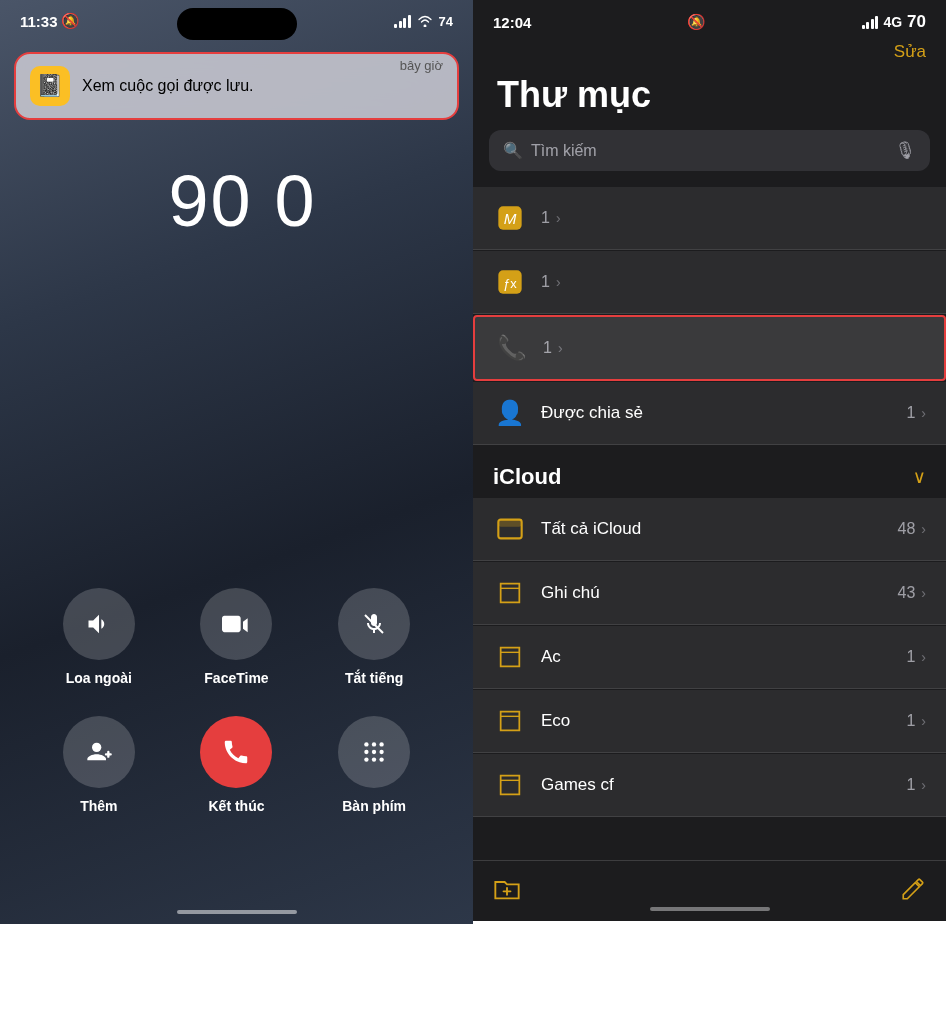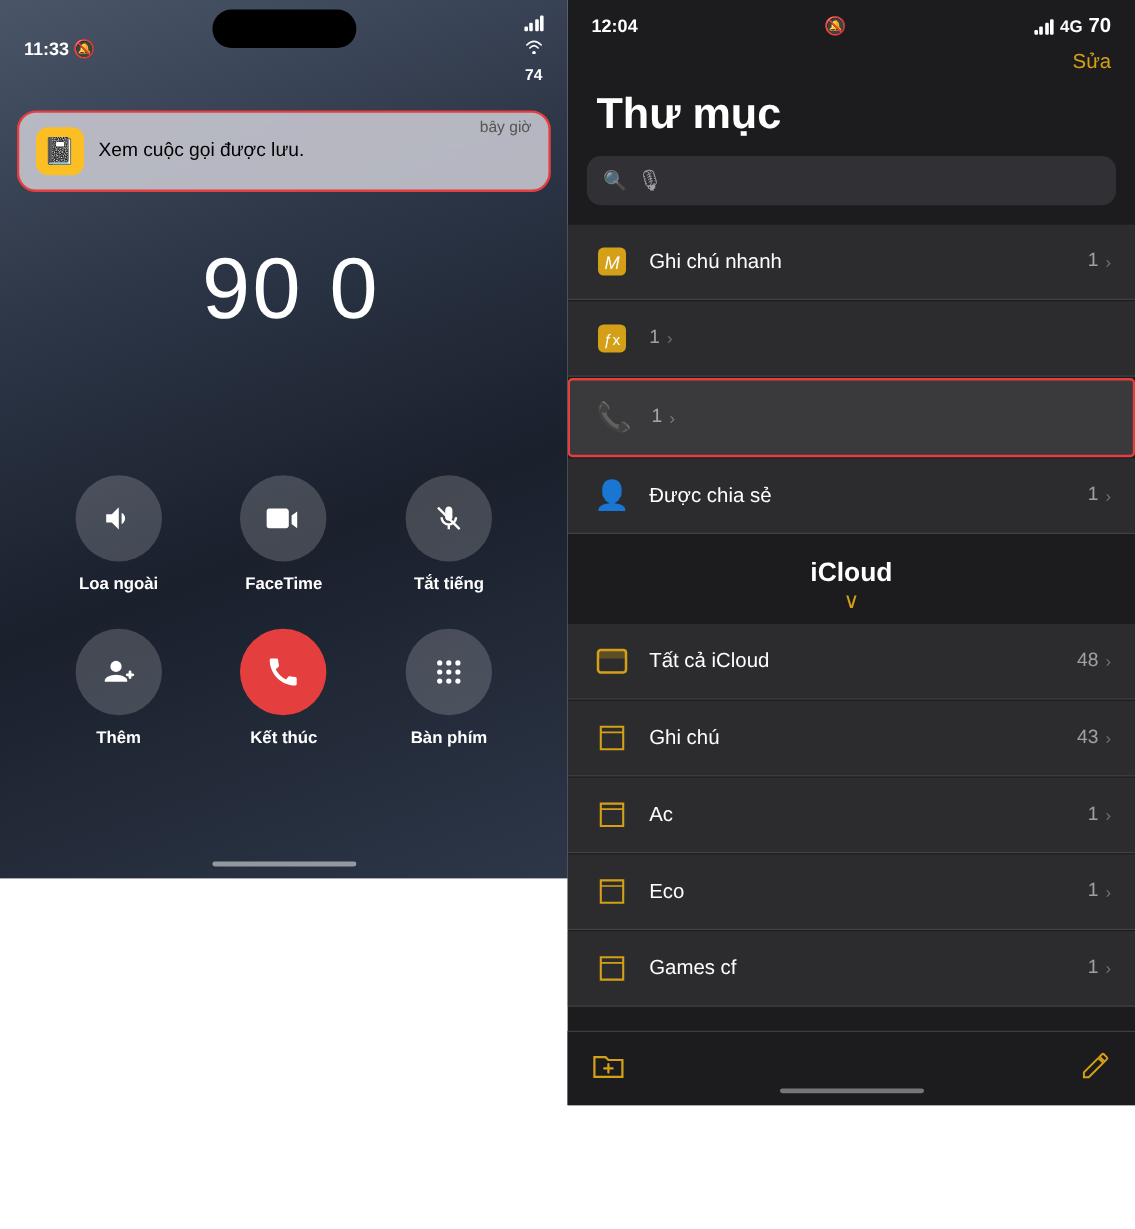--- a/index.html
+++ b/index.html
@@ -7,21 +7,21 @@
       width: 946px;
       height: 1024px;
       display: flex;
       font-family: -apple-system, 'SF Pro Display', 'Helvetica Neue', Arial, sans-serif;
       overflow: hidden;
     }
 
     
     .left-panel {
       width: 473px;
-      height: 732px;
+      height: 924px;
       background: linear-gradient(160deg, #4a5568 0%, #2d3748 30%, #1a202c 60%, #2d3748 100%);
       position: relative;
       display: flex;
       flex-direction: column;
       align-items: center;
     }
 
     .left-status-bar {
       width: 100%;
       display: flex;
@@ -36,21 +36,20 @@
     .left-status-left {
       display: flex;
       align-items: center;
       gap: 4px;
     }
 
     .left-status-right {
       display: flex;
       align-items: center;
       gap: 6px;
-      flex-direction: column;
     }
 
     .dynamic-island {
       width: 120px;
       height: 32px;
       background: #000;
       border-radius: 20px;
       position: absolute;
       top: 8px;
       left: 50%;
@@ -274,24 +273,24 @@
       margin-right: 6px;
     }
 
     .item-chevron {
       color: rgba(235,235,245,0.35);
       font-size: 14px;
     }
 
     .section-header {
       display: flex;
-      align-items: center;
-      padding: 18px 32px 8px;
+      justify-content: space-between;
+      align-items: center;
+      padding: 18px 20px 8px;
       background: #1c1c1e;
-      flex-direction: column;
     }
 
     .section-title {
       color: white;
       font-size: 22px;
       font-weight: 700;
     }
 
     .section-chevron {
       color: #d4a017;
@@ -467,33 +466,33 @@
   </div>
 
   <div class="right-header">
     <button class="sua-btn" style="background:none;border:none;cursor:pointer;font-family:inherit;">Sửa</button>
   </div>
 
   <div class="thu-muc-title">Thư mục</div>
 
   <div class="search-bar">
     <span class="search-icon-txt">🔍</span>
+    <span class="search-placeholder">Tìm kiếm</span>
     <span class="mic-icon">🎙</span>
   </div>
 
   <div class="folders-list">
 
     <div class="list-item" style="background:#2c2c2e; margin-bottom:1px;">
       <div class="item-icon">
         <svg width="28" height="28" viewBox="0 0 24 24">
           <rect x="2" y="2" width="20" height="20" rx="4" fill="#d4a017"></rect>
           <text x="12" y="17" text-anchor="middle" font-size="13" fill="white" font-style="italic">M</text>
         </svg>
       </div>
-      <span class="item-label">Ghi chú nhanh</span>
       <span class="item-count">1</span>
       <span class="item-chevron">›</span>
     </div>
 
     <div class="list-item" style="background:#2c2c2e; margin-bottom:1px;">
       <div class="item-icon">
         <svg width="28" height="28" viewBox="0 0 24 24">
           <rect x="2" y="2" width="20" height="20" rx="4" fill="#d4a017"></rect>
           <text x="12" y="17" text-anchor="middle" font-size="11" fill="white">ƒx</text>
         </svg>

